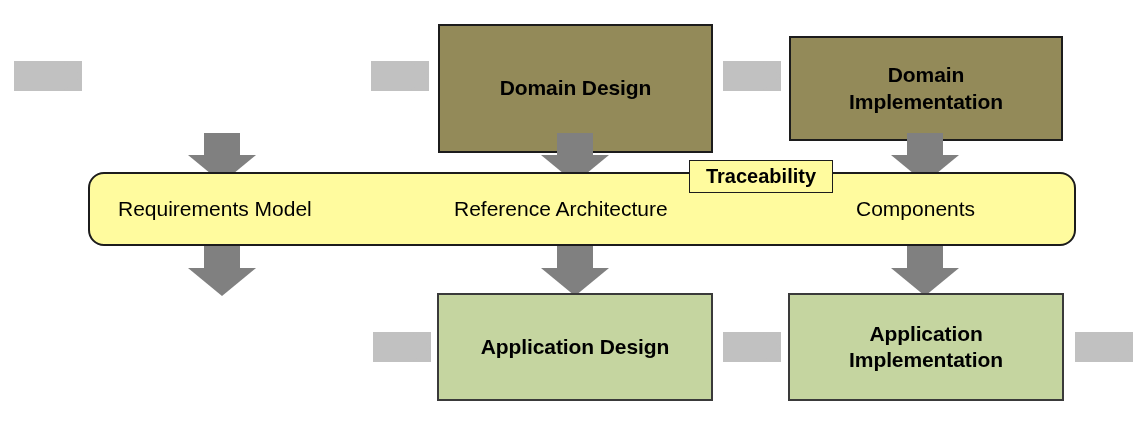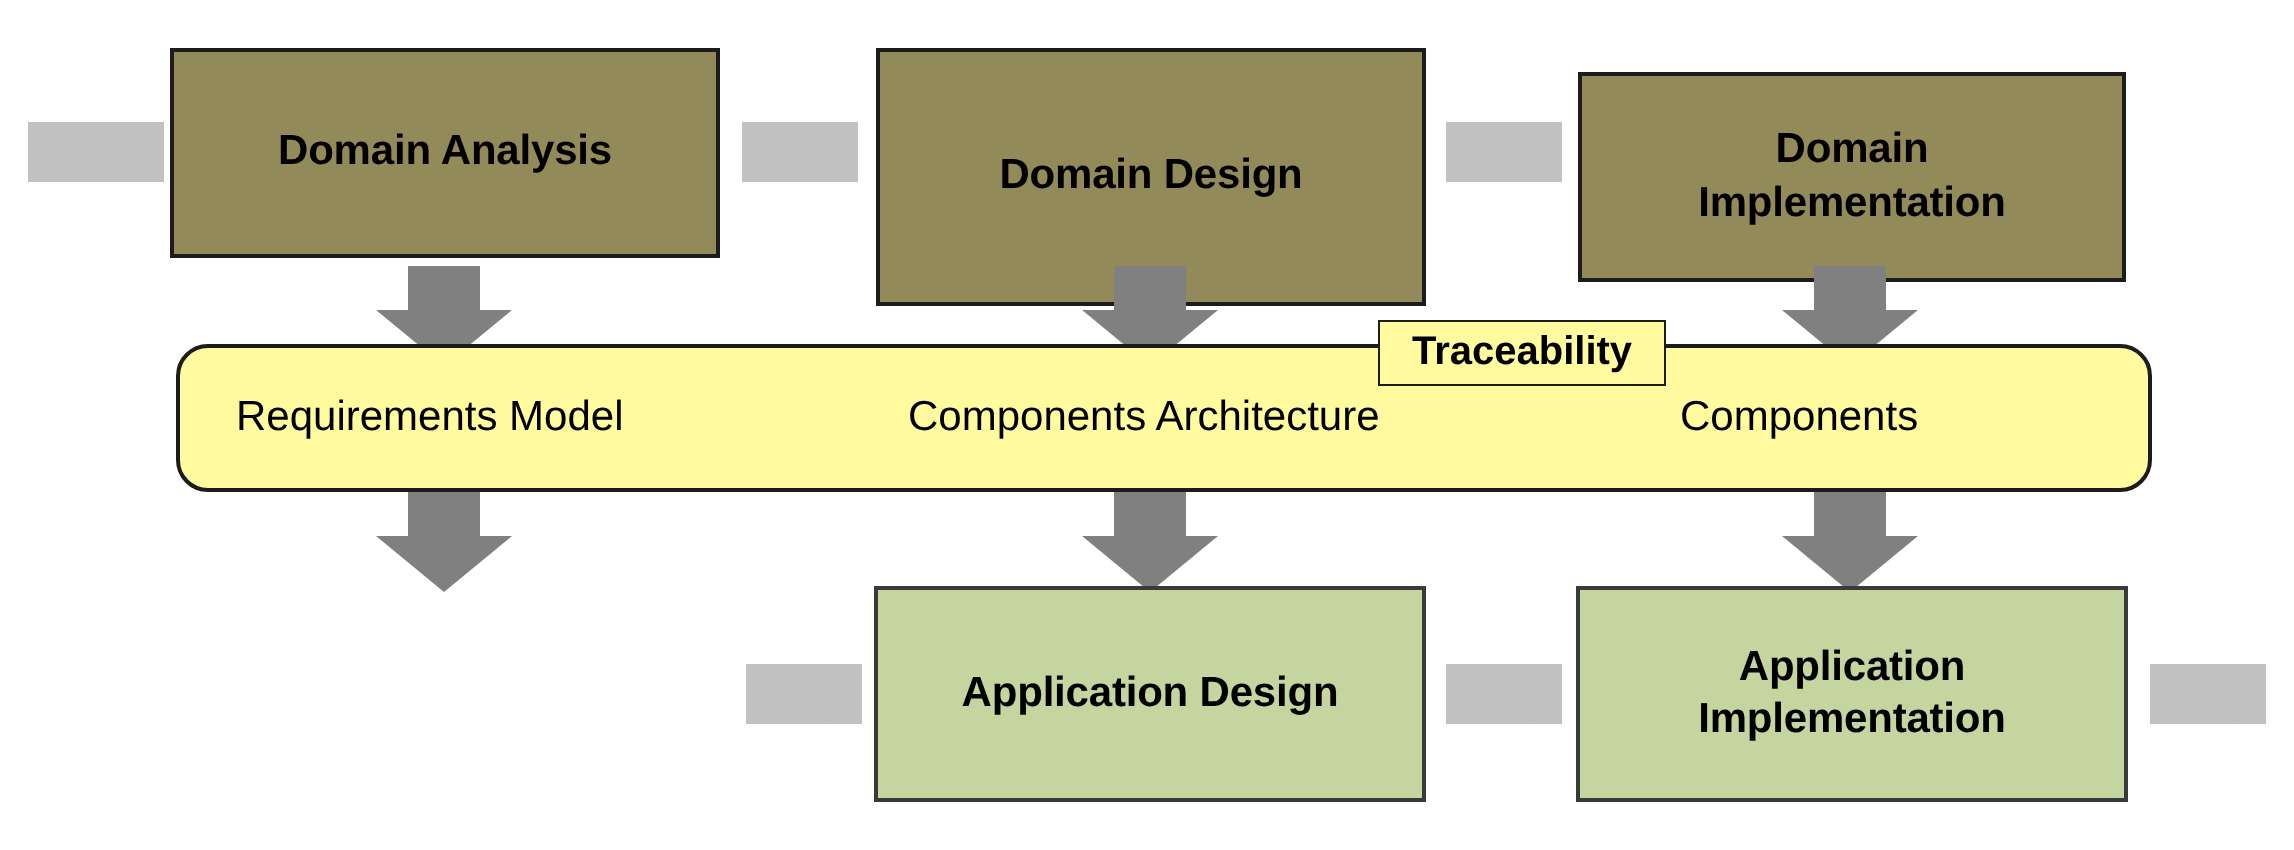--- a/index.html
+++ b/index.html
@@ -118,23 +118,20 @@
 </head>
 <body>
 
 <div id="canvas">
 
   <div class="arrow-right" style="left:14px; top:61px; width:68px; height:30px;">
     <div class="a-shaft" style="width:49px; height:14px;"></div>
     <div class="a-head"></div>
   </div>
 
-  <div class="proc-box domain" style="left:85px; top:24px; width:275px; height:105px;">
-    <span class="label">Domain Analysis</span>
-  </div>
 
   <div class="arrow-right" style="left:371px; top:61px; width:58px; height:30px;">
     <div class="a-shaft" style="width:39px; height:14px;"></div>
     <div class="a-head"></div>
   </div>
 
   <div class="proc-box domain" style="left:438px; top:24px; width:275px; height:129px;">
     <span class="label">Domain Design</span>
   </div>
 
@@ -160,22 +157,22 @@
     <div class="d-head"></div>
   </div>
 
   <div class="arrow-down" style="left:891px; top:133px; width:68px; height:50px;">
     <div class="d-shaft" style="width:36px; height:26px;"></div>
     <div class="d-head"></div>
   </div>
 
   <div id="artifact-band" style="left:88px; top:172px; width:988px; height:74px;">
     <span class="artifact-label" style="left:28px; top:23px;">Requirements Model</span>
-    <span class="artifact-label" style="left:364px; top:23px;">Components Architecture</span>
-    <span class="artifact-label" style="left:750px; top:23px;">Components</span>
+    <span class="artifact-label" style="left:364px; top:23px;">Reference Architecture</span>
+    <span class="artifact-label" style="left:766px; top:23px;">Components</span>
   </div>
 
   <div id="traceability-box" style="left:689px; top:160px; width:144px; height:33px;">
     <span>Traceability</span>
   </div>
 
   <div class="arrow-down" style="left:188px; top:246px; width:68px; height:50px;">
     <div class="d-shaft" style="width:36px; height:26px;"></div>
     <div class="d-head"></div>
   </div>

